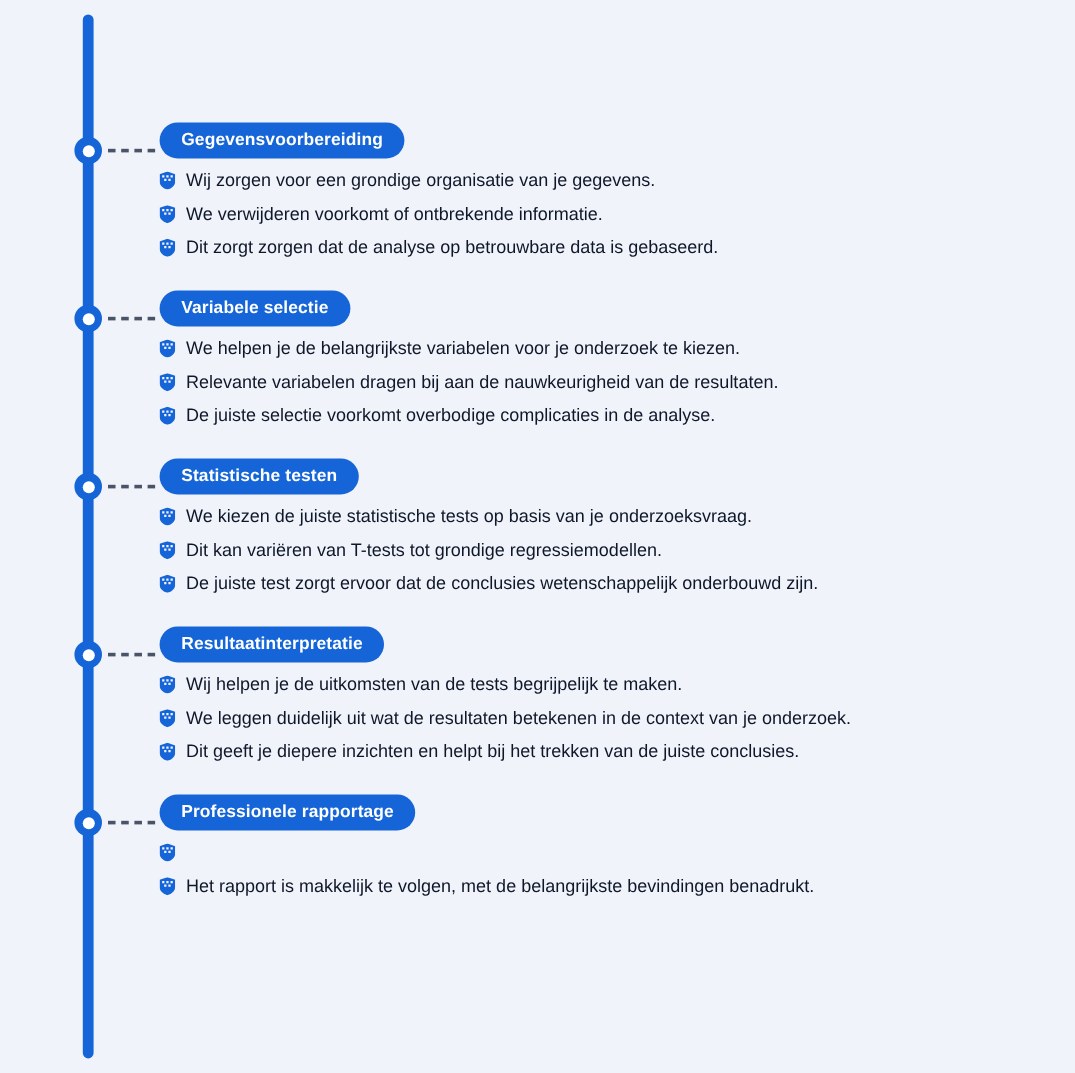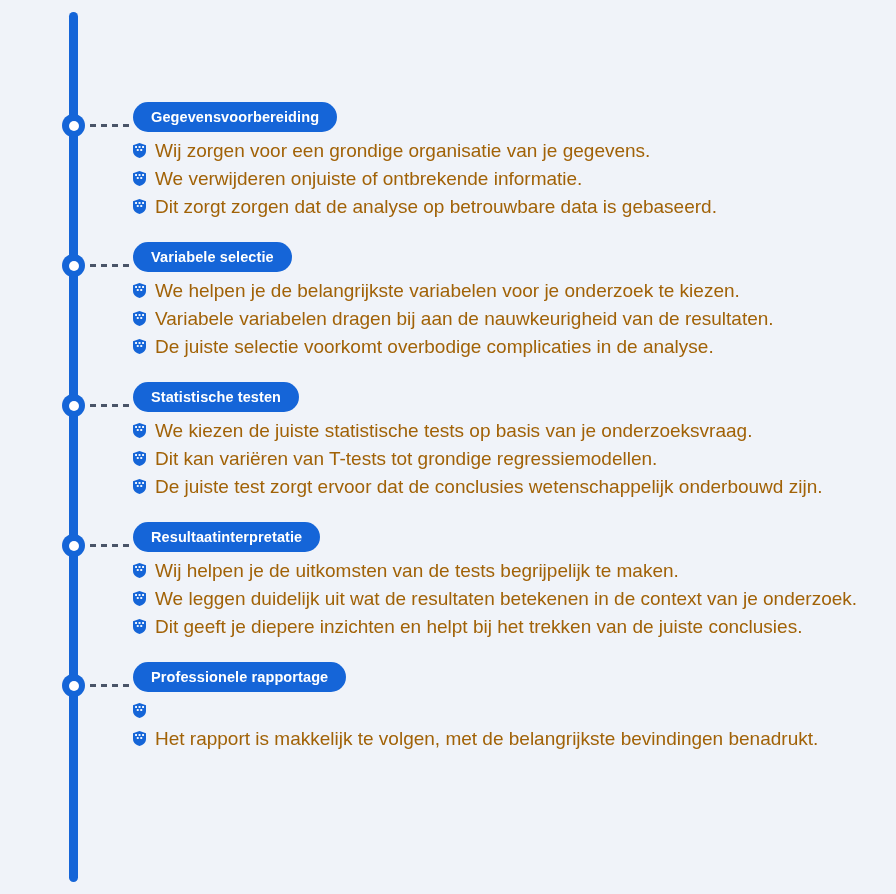--- a/index.html
+++ b/index.html
@@ -105,23 +105,23 @@
 
   .bullet-icon {
     flex: 0 0 auto;
     width: 13px;
     height: 15px;
     margin-top: 3px;
     margin-right: 9px;
   }
 
   .bullet-text {
-    font-size: 19px;
+    font-size: 15px;
     line-height: 21px;
-    color: #a16207;
+    color: #0f172a;
     white-space: nowrap;
   }
 </style>
 </head>
 <body>
 
 <div id="timeline">
 
   <div class="spine"></div>
 
@@ -136,21 +136,21 @@
                 <path d="M6.5 0 L13 2.2 L13 8 C13 11.6 10.2 14 6.5 15 C2.8 14 0 11.6 0 8 L0 2.2 Z" fill="#1565d8"></path>
                 <path d="M2.1 3.1 L4.0 3.1 L4.0 5.0 L2.1 5.0 Z M5.6 3.1 L7.5 3.1 L7.5 5.0 L5.6 5.0 Z M9.1 3.1 L11.0 3.1 L11.0 5.0 L9.1 5.0 Z M3.8 6.0 L5.7 6.0 L5.7 7.9 L3.8 7.9 Z M7.3 6.0 L9.2 6.0 L9.2 7.9 L7.3 7.9 Z" fill="#ffffff" opacity="0.92"></path>
               </svg></span>
             <span class="bullet-text">Wij zorgen voor een grondige organisatie van je gegevens.</span>
           </div>
           <div class="bullet">
             <span class="bullet-icon"><svg viewBox="0 0 13 15" width="13" height="15" aria-hidden="true">
                 <path d="M6.5 0 L13 2.2 L13 8 C13 11.6 10.2 14 6.5 15 C2.8 14 0 11.6 0 8 L0 2.2 Z" fill="#1565d8"></path>
                 <path d="M2.1 3.1 L4.0 3.1 L4.0 5.0 L2.1 5.0 Z M5.6 3.1 L7.5 3.1 L7.5 5.0 L5.6 5.0 Z M9.1 3.1 L11.0 3.1 L11.0 5.0 L9.1 5.0 Z M3.8 6.0 L5.7 6.0 L5.7 7.9 L3.8 7.9 Z M7.3 6.0 L9.2 6.0 L9.2 7.9 L7.3 7.9 Z" fill="#ffffff" opacity="0.92"></path>
               </svg></span>
-            <span class="bullet-text">We verwijderen onjuiste of ontbrekende informatie.</span>
+            <span class="bullet-text">We verwijderen voorkomt of ontbrekende informatie.</span>
           </div>
           <div class="bullet">
             <span class="bullet-icon"><svg viewBox="0 0 13 15" width="13" height="15" aria-hidden="true">
                 <path d="M6.5 0 L13 2.2 L13 8 C13 11.6 10.2 14 6.5 15 C2.8 14 0 11.6 0 8 L0 2.2 Z" fill="#1565d8"></path>
                 <path d="M2.1 3.1 L4.0 3.1 L4.0 5.0 L2.1 5.0 Z M5.6 3.1 L7.5 3.1 L7.5 5.0 L5.6 5.0 Z M9.1 3.1 L11.0 3.1 L11.0 5.0 L9.1 5.0 Z M3.8 6.0 L5.7 6.0 L5.7 7.9 L3.8 7.9 Z M7.3 6.0 L9.2 6.0 L9.2 7.9 L7.3 7.9 Z" fill="#ffffff" opacity="0.92"></path>
               </svg></span>
             <span class="bullet-text">Dit zorgt zorgen dat de analyse op betrouwbare data is gebaseerd.</span>
           </div>
         </div>
       </div>
@@ -164,21 +164,21 @@
                 <path d="M6.5 0 L13 2.2 L13 8 C13 11.6 10.2 14 6.5 15 C2.8 14 0 11.6 0 8 L0 2.2 Z" fill="#1565d8"></path>
                 <path d="M2.1 3.1 L4.0 3.1 L4.0 5.0 L2.1 5.0 Z M5.6 3.1 L7.5 3.1 L7.5 5.0 L5.6 5.0 Z M9.1 3.1 L11.0 3.1 L11.0 5.0 L9.1 5.0 Z M3.8 6.0 L5.7 6.0 L5.7 7.9 L3.8 7.9 Z M7.3 6.0 L9.2 6.0 L9.2 7.9 L7.3 7.9 Z" fill="#ffffff" opacity="0.92"></path>
               </svg></span>
             <span class="bullet-text">We helpen je de belangrijkste variabelen voor je onderzoek te kiezen.</span>
           </div>
           <div class="bullet">
             <span class="bullet-icon"><svg viewBox="0 0 13 15" width="13" height="15" aria-hidden="true">
                 <path d="M6.5 0 L13 2.2 L13 8 C13 11.6 10.2 14 6.5 15 C2.8 14 0 11.6 0 8 L0 2.2 Z" fill="#1565d8"></path>
                 <path d="M2.1 3.1 L4.0 3.1 L4.0 5.0 L2.1 5.0 Z M5.6 3.1 L7.5 3.1 L7.5 5.0 L5.6 5.0 Z M9.1 3.1 L11.0 3.1 L11.0 5.0 L9.1 5.0 Z M3.8 6.0 L5.7 6.0 L5.7 7.9 L3.8 7.9 Z M7.3 6.0 L9.2 6.0 L9.2 7.9 L7.3 7.9 Z" fill="#ffffff" opacity="0.92"></path>
               </svg></span>
-            <span class="bullet-text">Variabele variabelen dragen bij aan de nauwkeurigheid van de resultaten.</span>
+            <span class="bullet-text">Relevante variabelen dragen bij aan de nauwkeurigheid van de resultaten.</span>
           </div>
           <div class="bullet">
             <span class="bullet-icon"><svg viewBox="0 0 13 15" width="13" height="15" aria-hidden="true">
                 <path d="M6.5 0 L13 2.2 L13 8 C13 11.6 10.2 14 6.5 15 C2.8 14 0 11.6 0 8 L0 2.2 Z" fill="#1565d8"></path>
                 <path d="M2.1 3.1 L4.0 3.1 L4.0 5.0 L2.1 5.0 Z M5.6 3.1 L7.5 3.1 L7.5 5.0 L5.6 5.0 Z M9.1 3.1 L11.0 3.1 L11.0 5.0 L9.1 5.0 Z M3.8 6.0 L5.7 6.0 L5.7 7.9 L3.8 7.9 Z M7.3 6.0 L9.2 6.0 L9.2 7.9 L7.3 7.9 Z" fill="#ffffff" opacity="0.92"></path>
               </svg></span>
             <span class="bullet-text">De juiste selectie voorkomt overbodige complicaties in de analyse.</span>
           </div>
         </div>
       </div>

